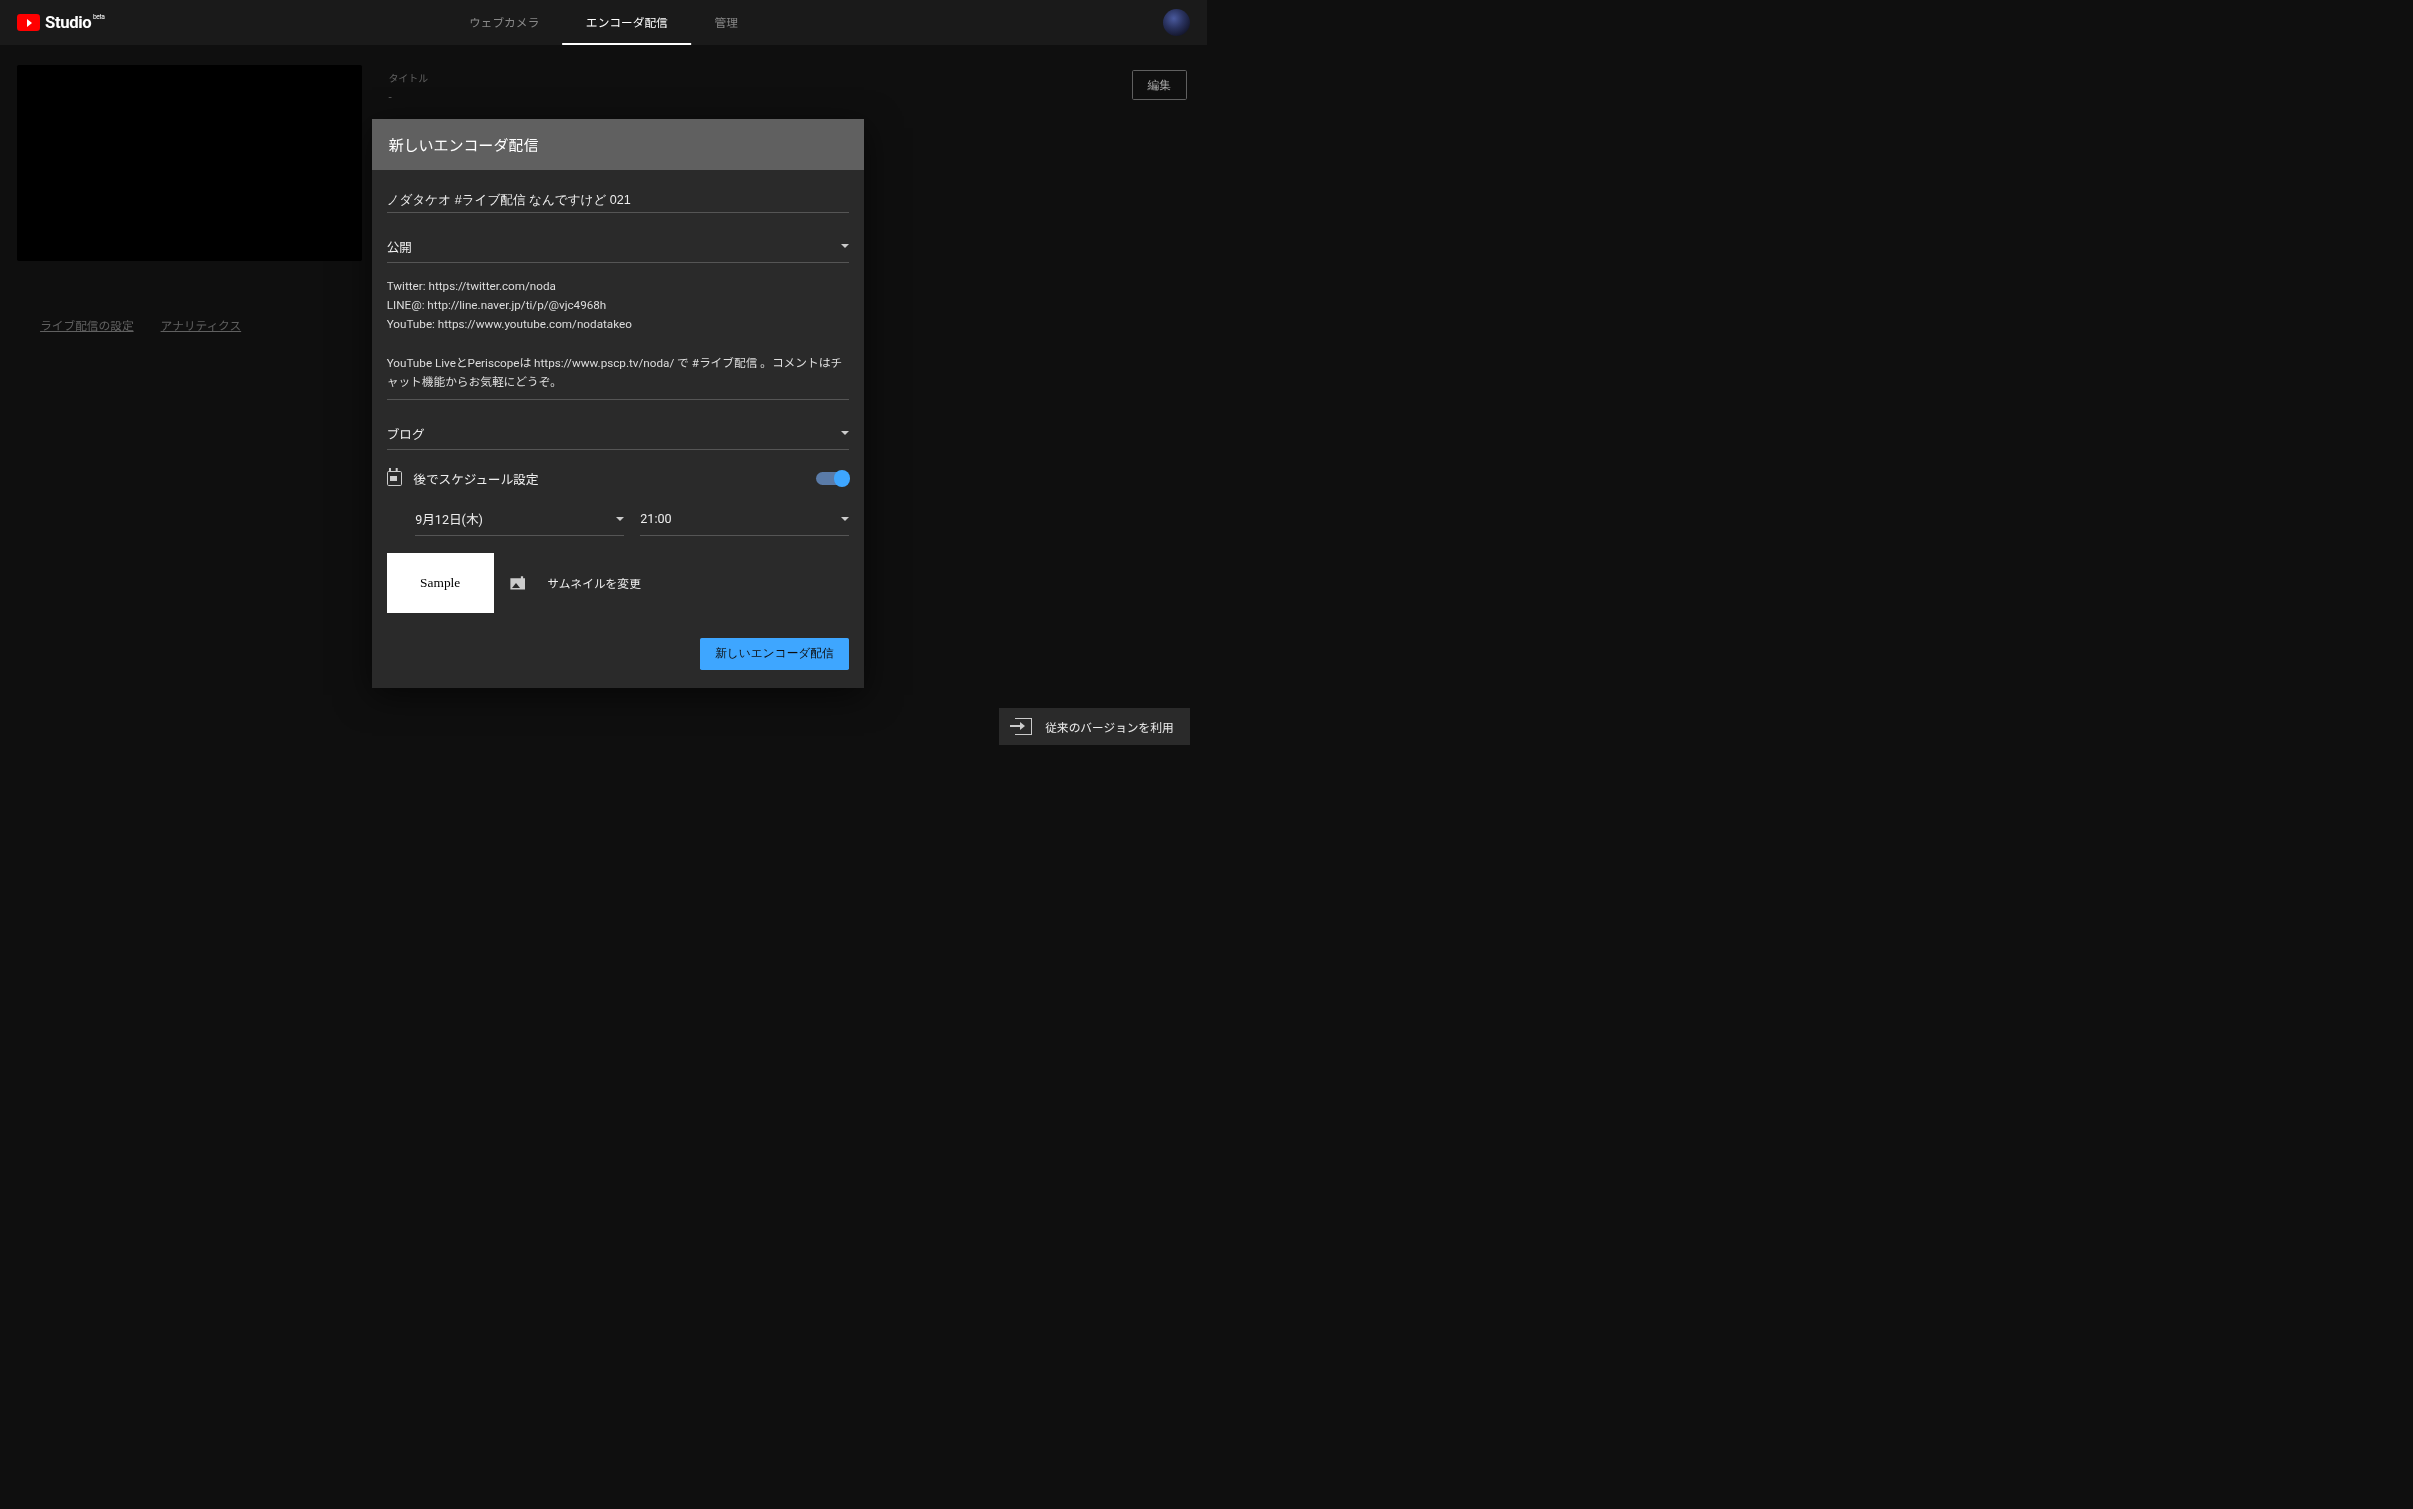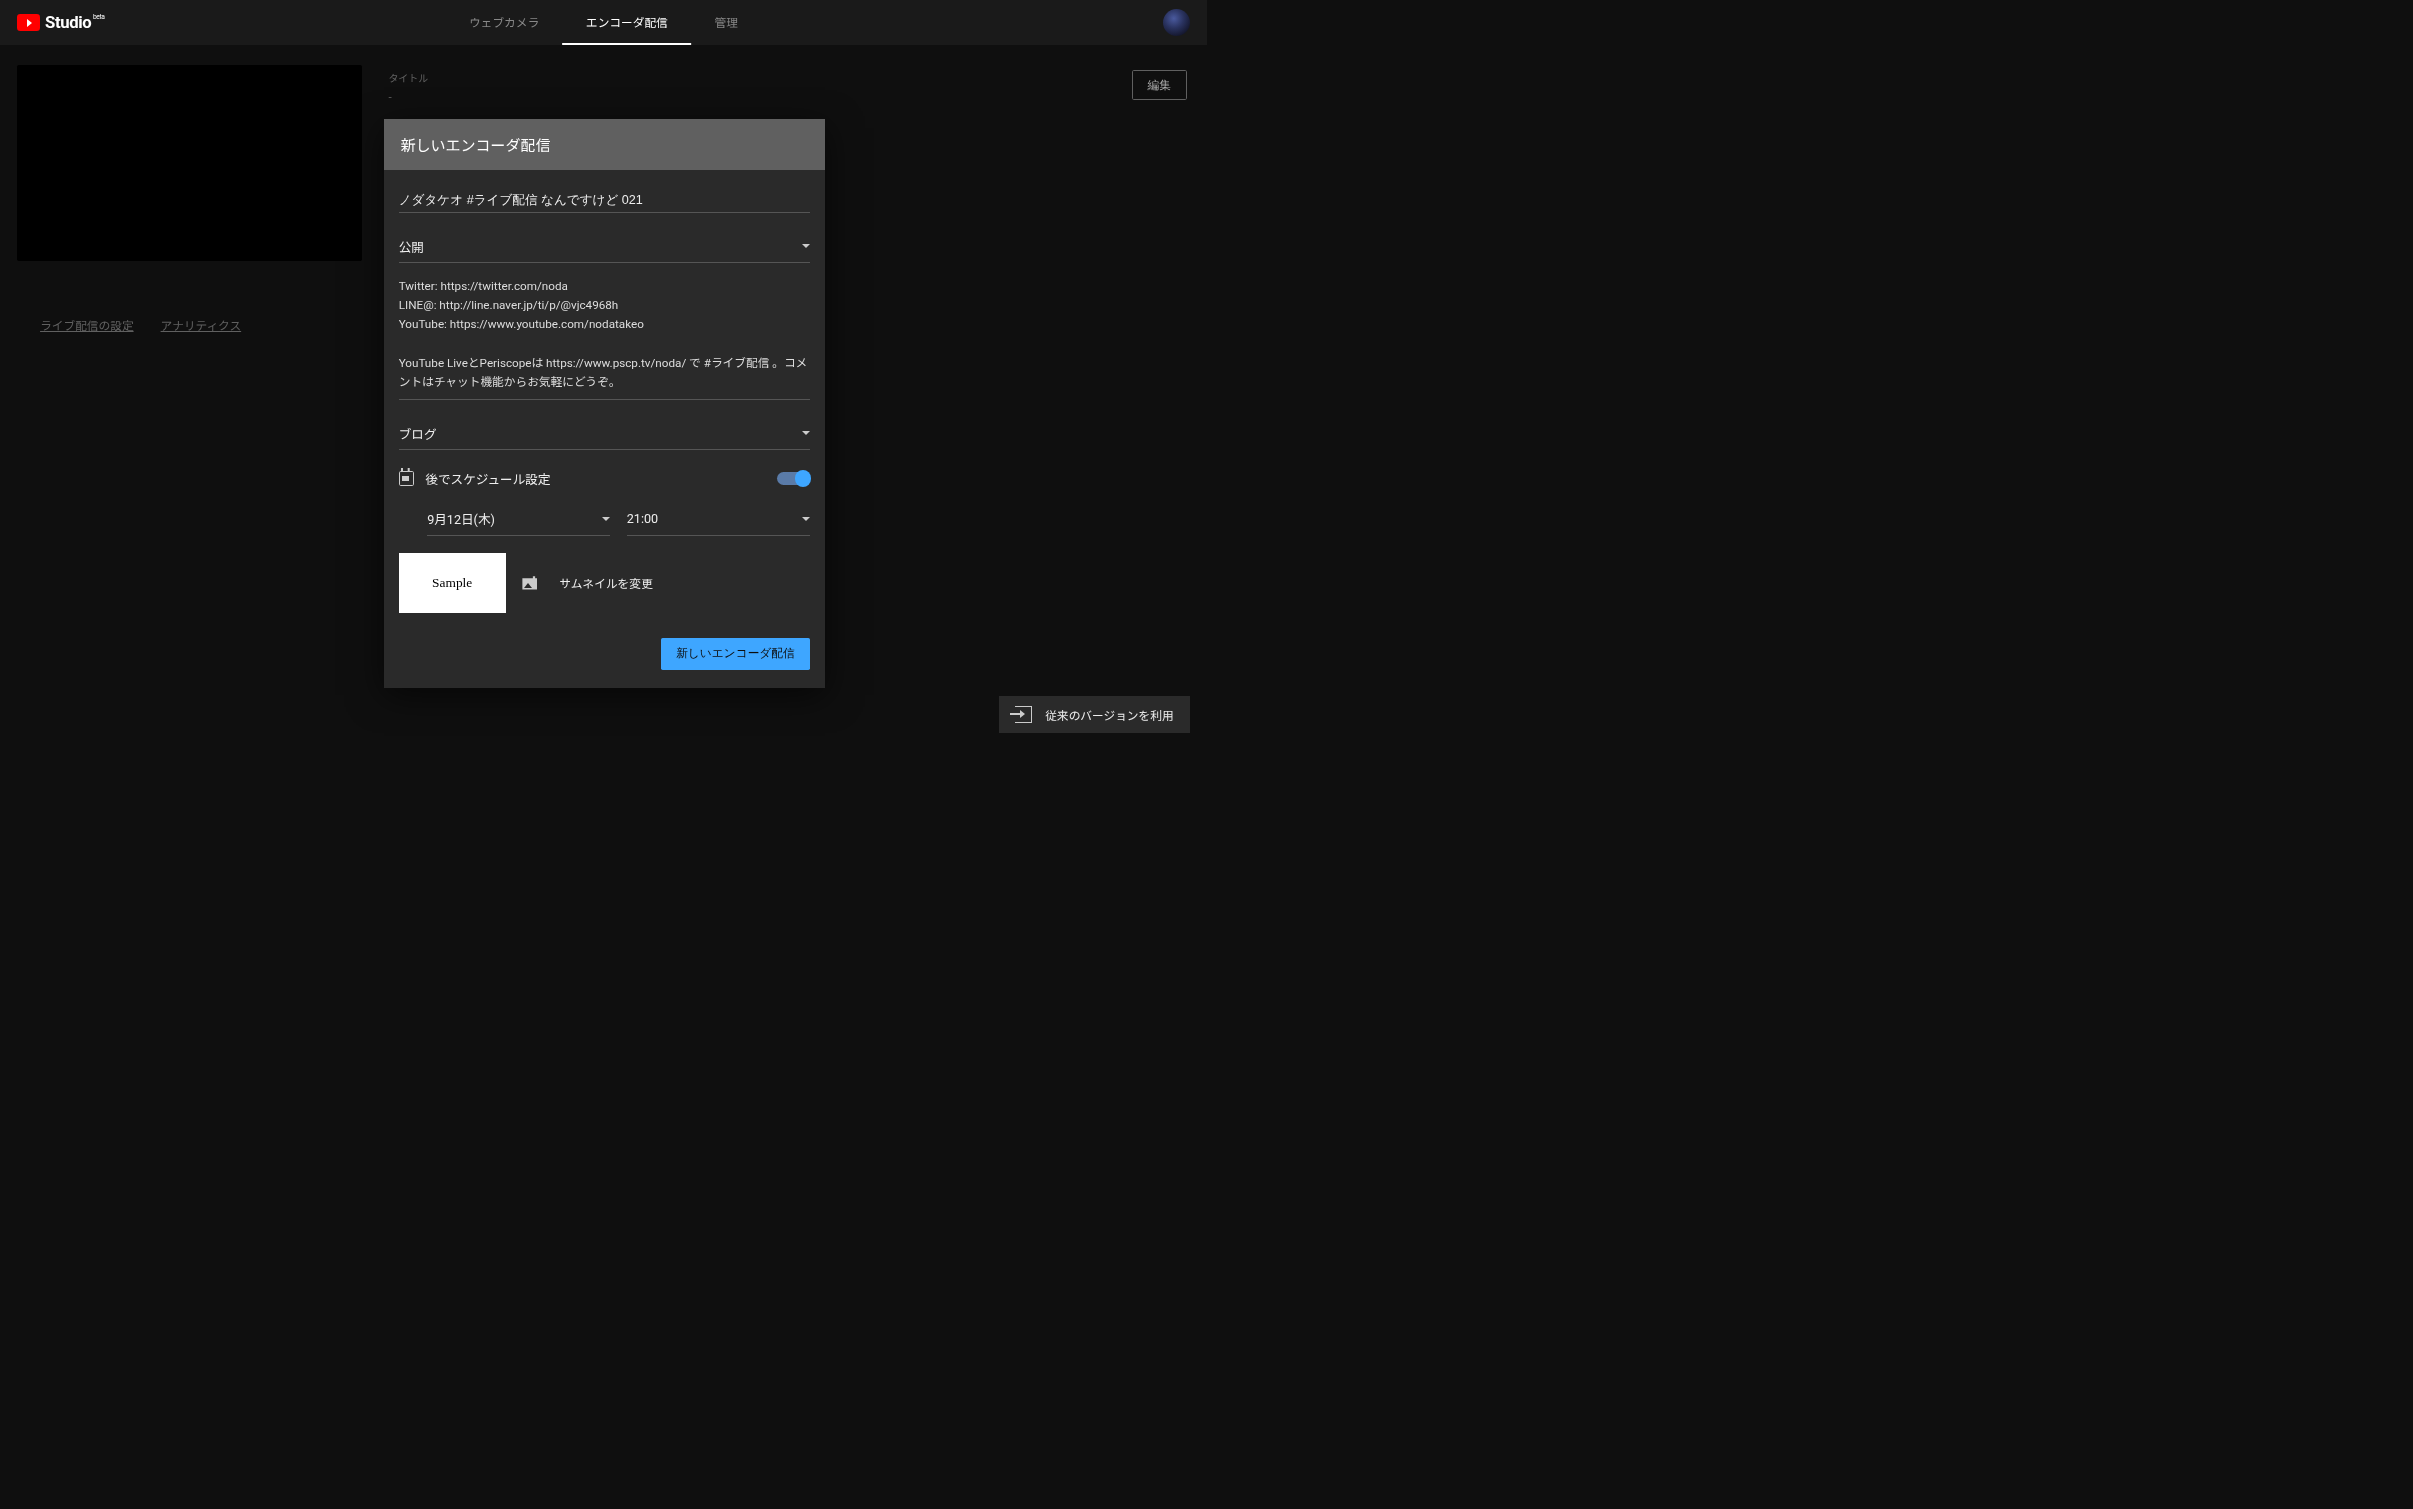--- a/index.html
+++ b/index.html
@@ -120,22 +120,22 @@
       padding: 6.7px 15px;
       font-size: 11.7px;
       border-radius: 1.7px;
       cursor: pointer;
     }
 
     
     .modal {
       position: absolute;
       top: 54px;
-      left: 12px;
-      width: 441px;
+      left: 0;
+      width: 492px;
       background: #2a2a2a;
       box-shadow: 0 8.4px 33px rgba(0,0,0,0.6);
     }
     .modal-header {
       background: #606060;
       padding: 15px 16.7px;
       font-size: 15px;
     }
     .modal-body {
       padding: 16.7px 15px 18.4px 15px;
@@ -277,21 +277,21 @@
       border: none;
       padding: 8.4px 15px;
       font-size: 11.7px;
       border-radius: 1.7px;
       cursor: pointer;
     }
 
     
     .bottom-bar {
       position: absolute;
-      bottom: 22px;
+      bottom: 10px;
       right: 16.7px;
       background: #2a2a2a;
       display: flex;
       align-items: center;
       gap: 13.4px;
       padding: 10px 16.7px;
       cursor: pointer;
     }
     .exit-icon {
       width:16.7px; height:16.7px;

